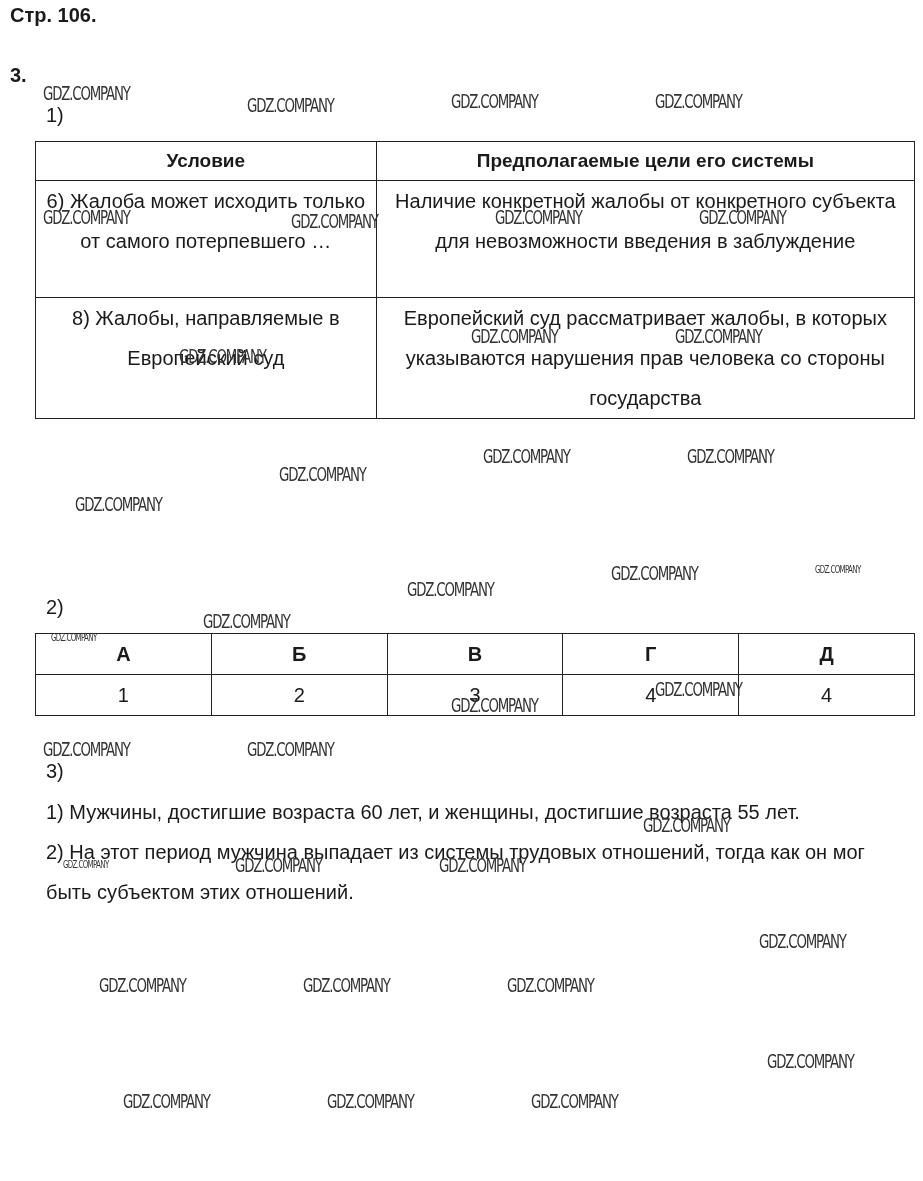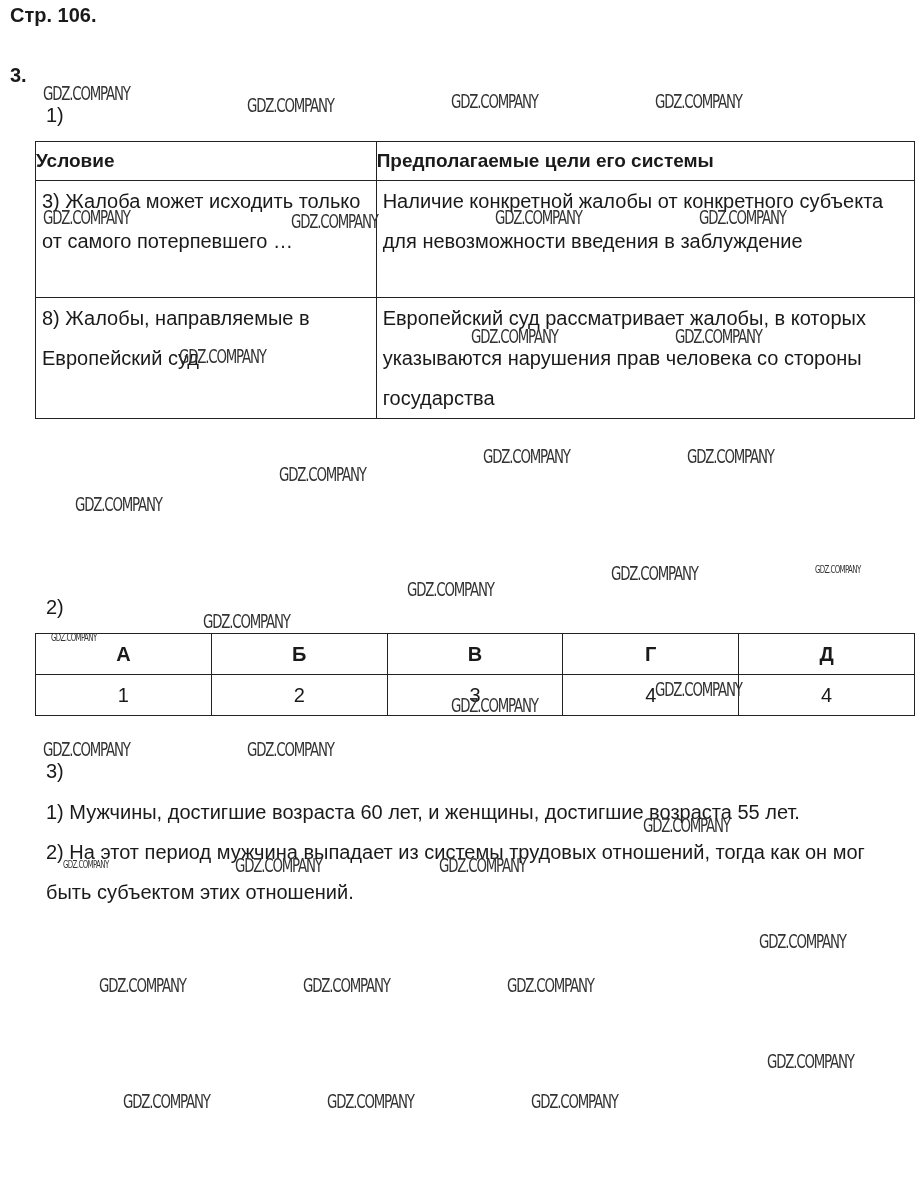--- a/index.html
+++ b/index.html
@@ -11,21 +11,21 @@
   .page-title { left: 10px; top: 4px; font-size: 20px; font-weight: bold; }
   .task-num { left: 10px; top: 64px; font-size: 20px; font-weight: bold; }
   .sub-label { font-size: 20px; }
   .sub1 { left: 46px; top: 104px; }
   .sub2 { left: 46px; top: 596px; }
   .sub3 { left: 46px; top: 760px; }
 
   
   table { border-collapse: collapse; position: absolute; }
   .t1 { left: 35px; top: 141px; width: 880px; font-size: 20px; }
-  .t1 th, .t1 td { border: 1.5px solid #222; text-align: left; vertical-align: top; }
+  .t1 th, .t1 td { border: 1.5px solid #222; text-align: center; vertical-align: top; }
   .t1 th { height: 38px; font-weight: bold; font-size: 19px; padding: 0; vertical-align: middle; }
   .t1 td { height: 116px; line-height: 40px; padding: 0 6px; }
   .t1 .c1 { width: 328px; }
   .t1 .c2 { width: 526px; }
 
   
   .t2 { left: 35px; top: 633px; width: 880px; font-size: 20px; }
   .t2 td { border: 1.5px solid #222; text-align: center; width: 20%; height: 38px; vertical-align: middle; }
   .t2 .hdr { font-weight: bold; }
 
@@ -50,21 +50,21 @@
 
 <div class="abs sub-label sub1">1)</div>
 
 <table class="t1">
   <tbody>
       <tr>
     <th class="c1">Условие</th>
     <th class="c2">Предполагаемые цели его системы</th>
   </tr>
   <tr>
-    <td class="c1">3) Жалоба может исходить только от самого потерпевшего …</td>
+    <td class="c1">6) Жалоба может исходить только от самого потерпевшего …</td>
     <td class="c2">Наличие конкретной жалобы от конкретного субъекта для невозможности введения в заблуждение</td>
   </tr>
   <tr>
     <td class="c1">8) Жалобы, направляемые в Европейский суд</td>
     <td class="c2">Европейский суд рассматривает жалобы, в которых указываются нарушения прав человека со стороны государства</td>
   </tr>
 </tbody>
   </table>
 
 <div class="abs sub-label sub2">2)</div>

